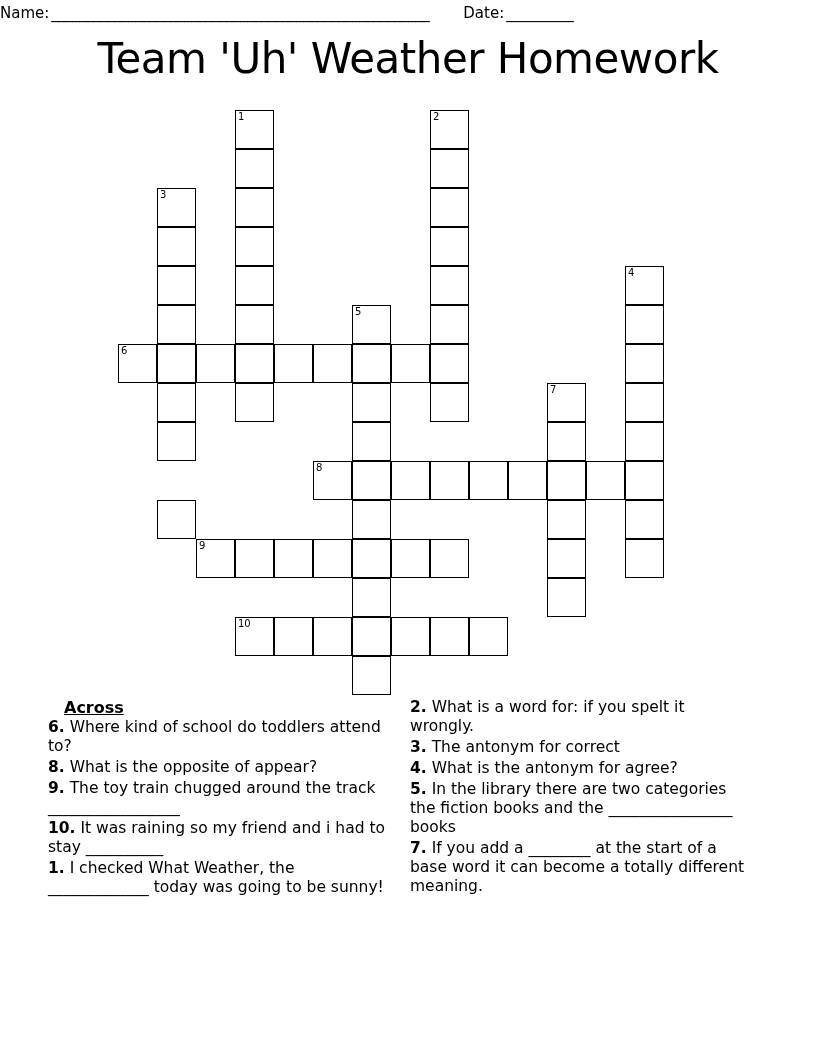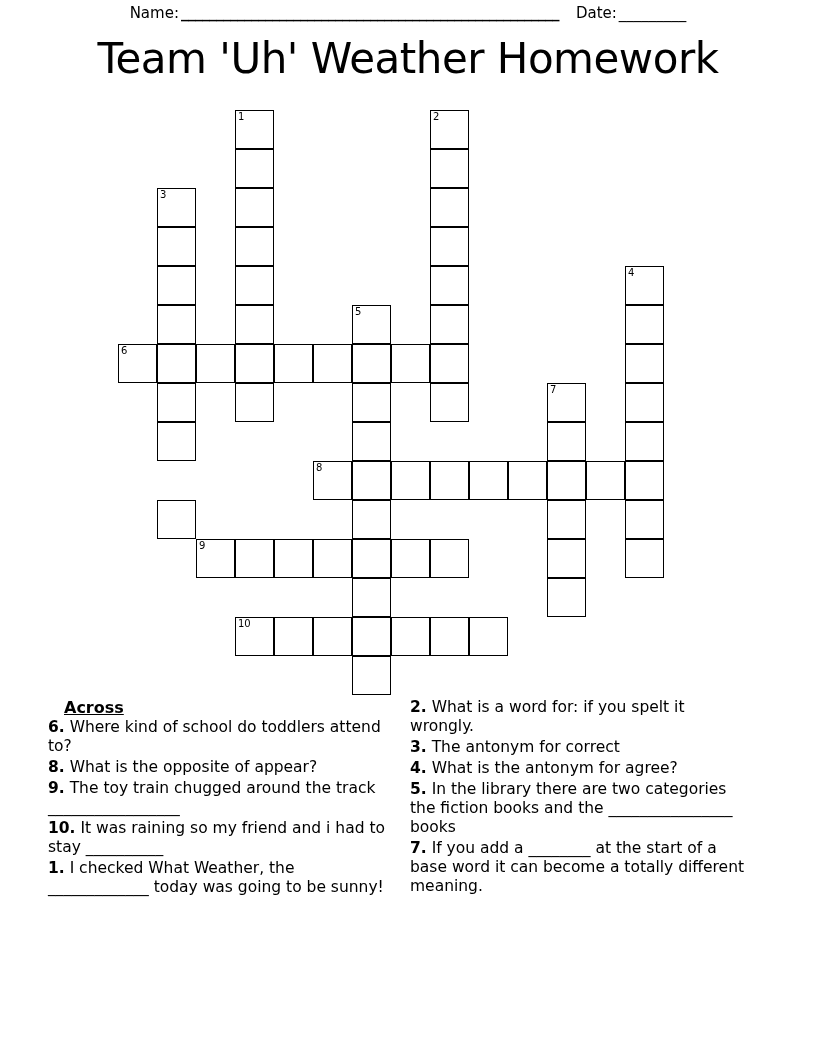--- a/index.html
+++ b/index.html
@@ -18,30 +18,29 @@
 
   
   .header-row {
     position: absolute;
     top: 0px;
     left: 0px;
     width: 816px;
     height: 26px;
     display: flex;
     align-items: center;
-    justify-content: center;
+    justify-content: flex-start;
     font-size: 15px;
     white-space: nowrap;
   }
   .header-row .name-label { margin-right: 2px; }
   .header-row .rule-long {
     letter-spacing: -0.5px;
-    font-weight: bold;
-  }
-  .header-row .date-label { margin-left: 17px; margin-right: 2px; }
+  }
+  .header-row .date-label { margin-left: 34px; margin-right: 2px; }
 
   
   .page-title {
     position: absolute;
     top: 34px;
     left: 0;
     width: 816px;
     text-align: center;
     font-size: 42px;
     font-weight: normal;

